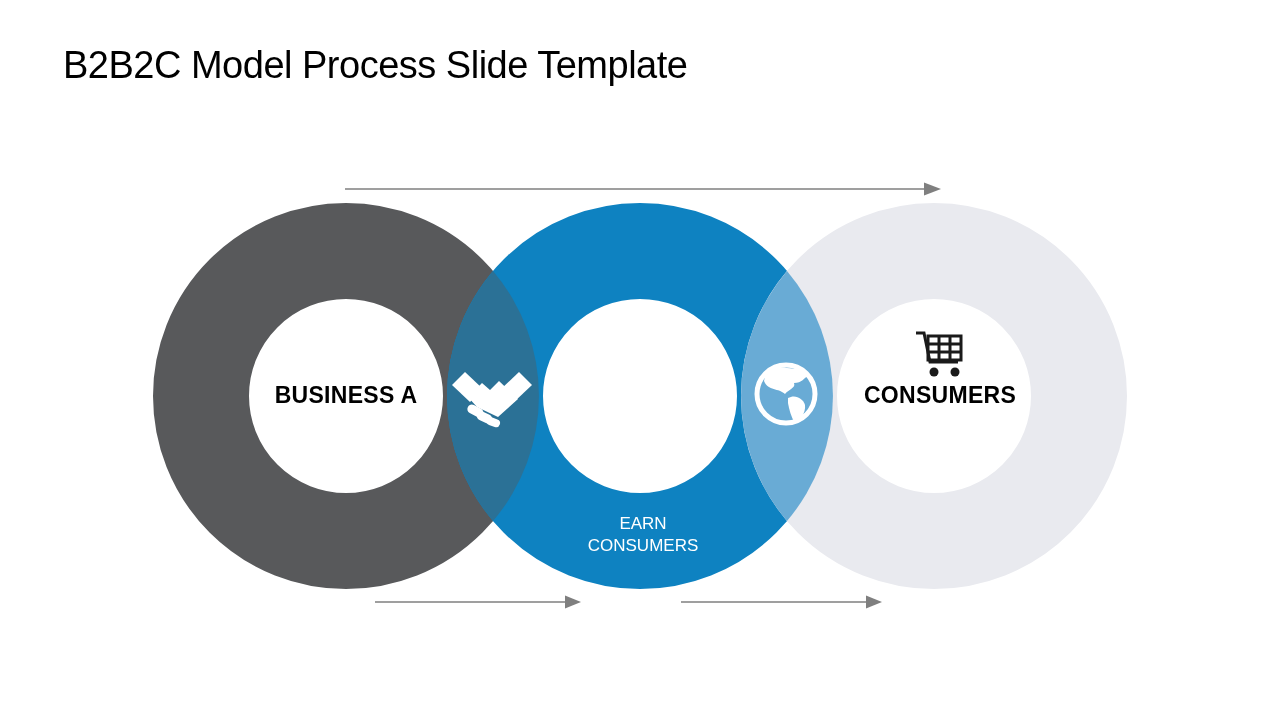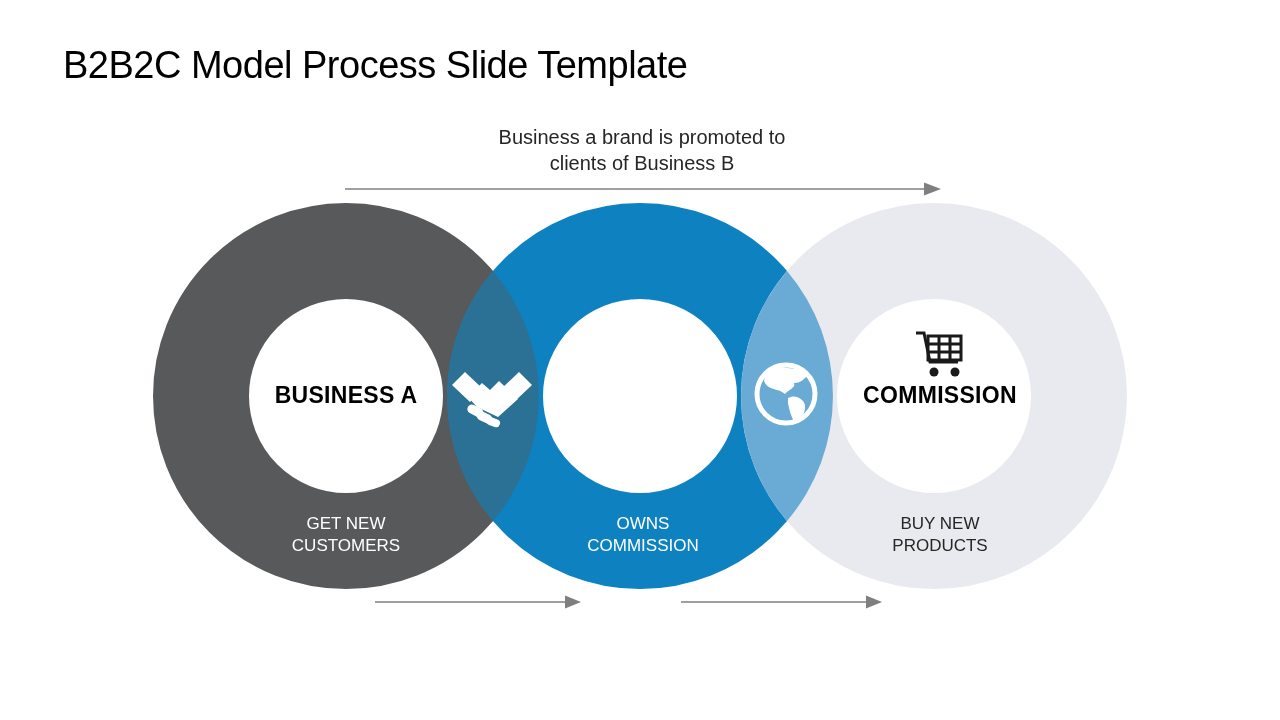--- a/index.html
+++ b/index.html
@@ -59,21 +59,20 @@
   .arrow-caption.sells-owns { left: 674px; top: 628px; width: 220px; }
   svg.diagram { left: 0; top: 0; }
 </style>
 </head>
 <body>
 
 <div class="slide">
 
   <div class="abs slide-title">B2B2C Model Process Slide Template</div>
 
-  <div class="abs annotation-top">Business a brand is promoted to clients of Business B</div>
 
   <svg class="abs diagram" width="1280" height="720" viewBox="0 0 1280 720" xmlns="http://www.w3.org/2000/svg">
 
     <g>
       <line x1="345" y1="189" x2="924" y2="189" stroke-width="1.6" stroke="#7F7F7F"></line>
       <polygon points="924,182.5 941,189 924,195.5" fill="#7F7F7F"></polygon>
     </g>
 
     <circle cx="346" cy="396" r="145" fill="none" stroke-width="96" stroke="#58595B"></circle>
     <circle cx="640" cy="396" r="145" fill="none" stroke-width="96" stroke="#0E82C1"></circle>
@@ -112,20 +111,18 @@
       <line x1="375" y1="602" x2="565" y2="602" stroke-width="1.6" stroke="#7F7F7F"></line>
       <polygon points="565,595.5 581,602 565,608.5" fill="#7F7F7F"></polygon>
     </g>
     <g>
       <line x1="681" y1="602" x2="866" y2="602" stroke-width="1.6" stroke="#7F7F7F"></line>
       <polygon points="866,595.5 882,602 866,608.5" fill="#7F7F7F"></polygon>
     </g>
   </svg>
 
   <div class="abs ring-label a">BUSINESS A</div>
-  <div class="abs ring-label c">COMMISSION</div>
+  <div class="abs ring-label c">CONSUMERS</div>
 
-  <div class="abs ring-sublabel a">GET NEW CUSTOMERS</div>
-  <div class="abs ring-sublabel b">OWNS COMMISSION</div>
-  <div class="abs ring-sublabel c">BUY NEW PRODUCTS</div>
+  <div class="abs ring-sublabel b">EARN CONSUMERS</div>
 
 
 </div>
 
 </body></html>

